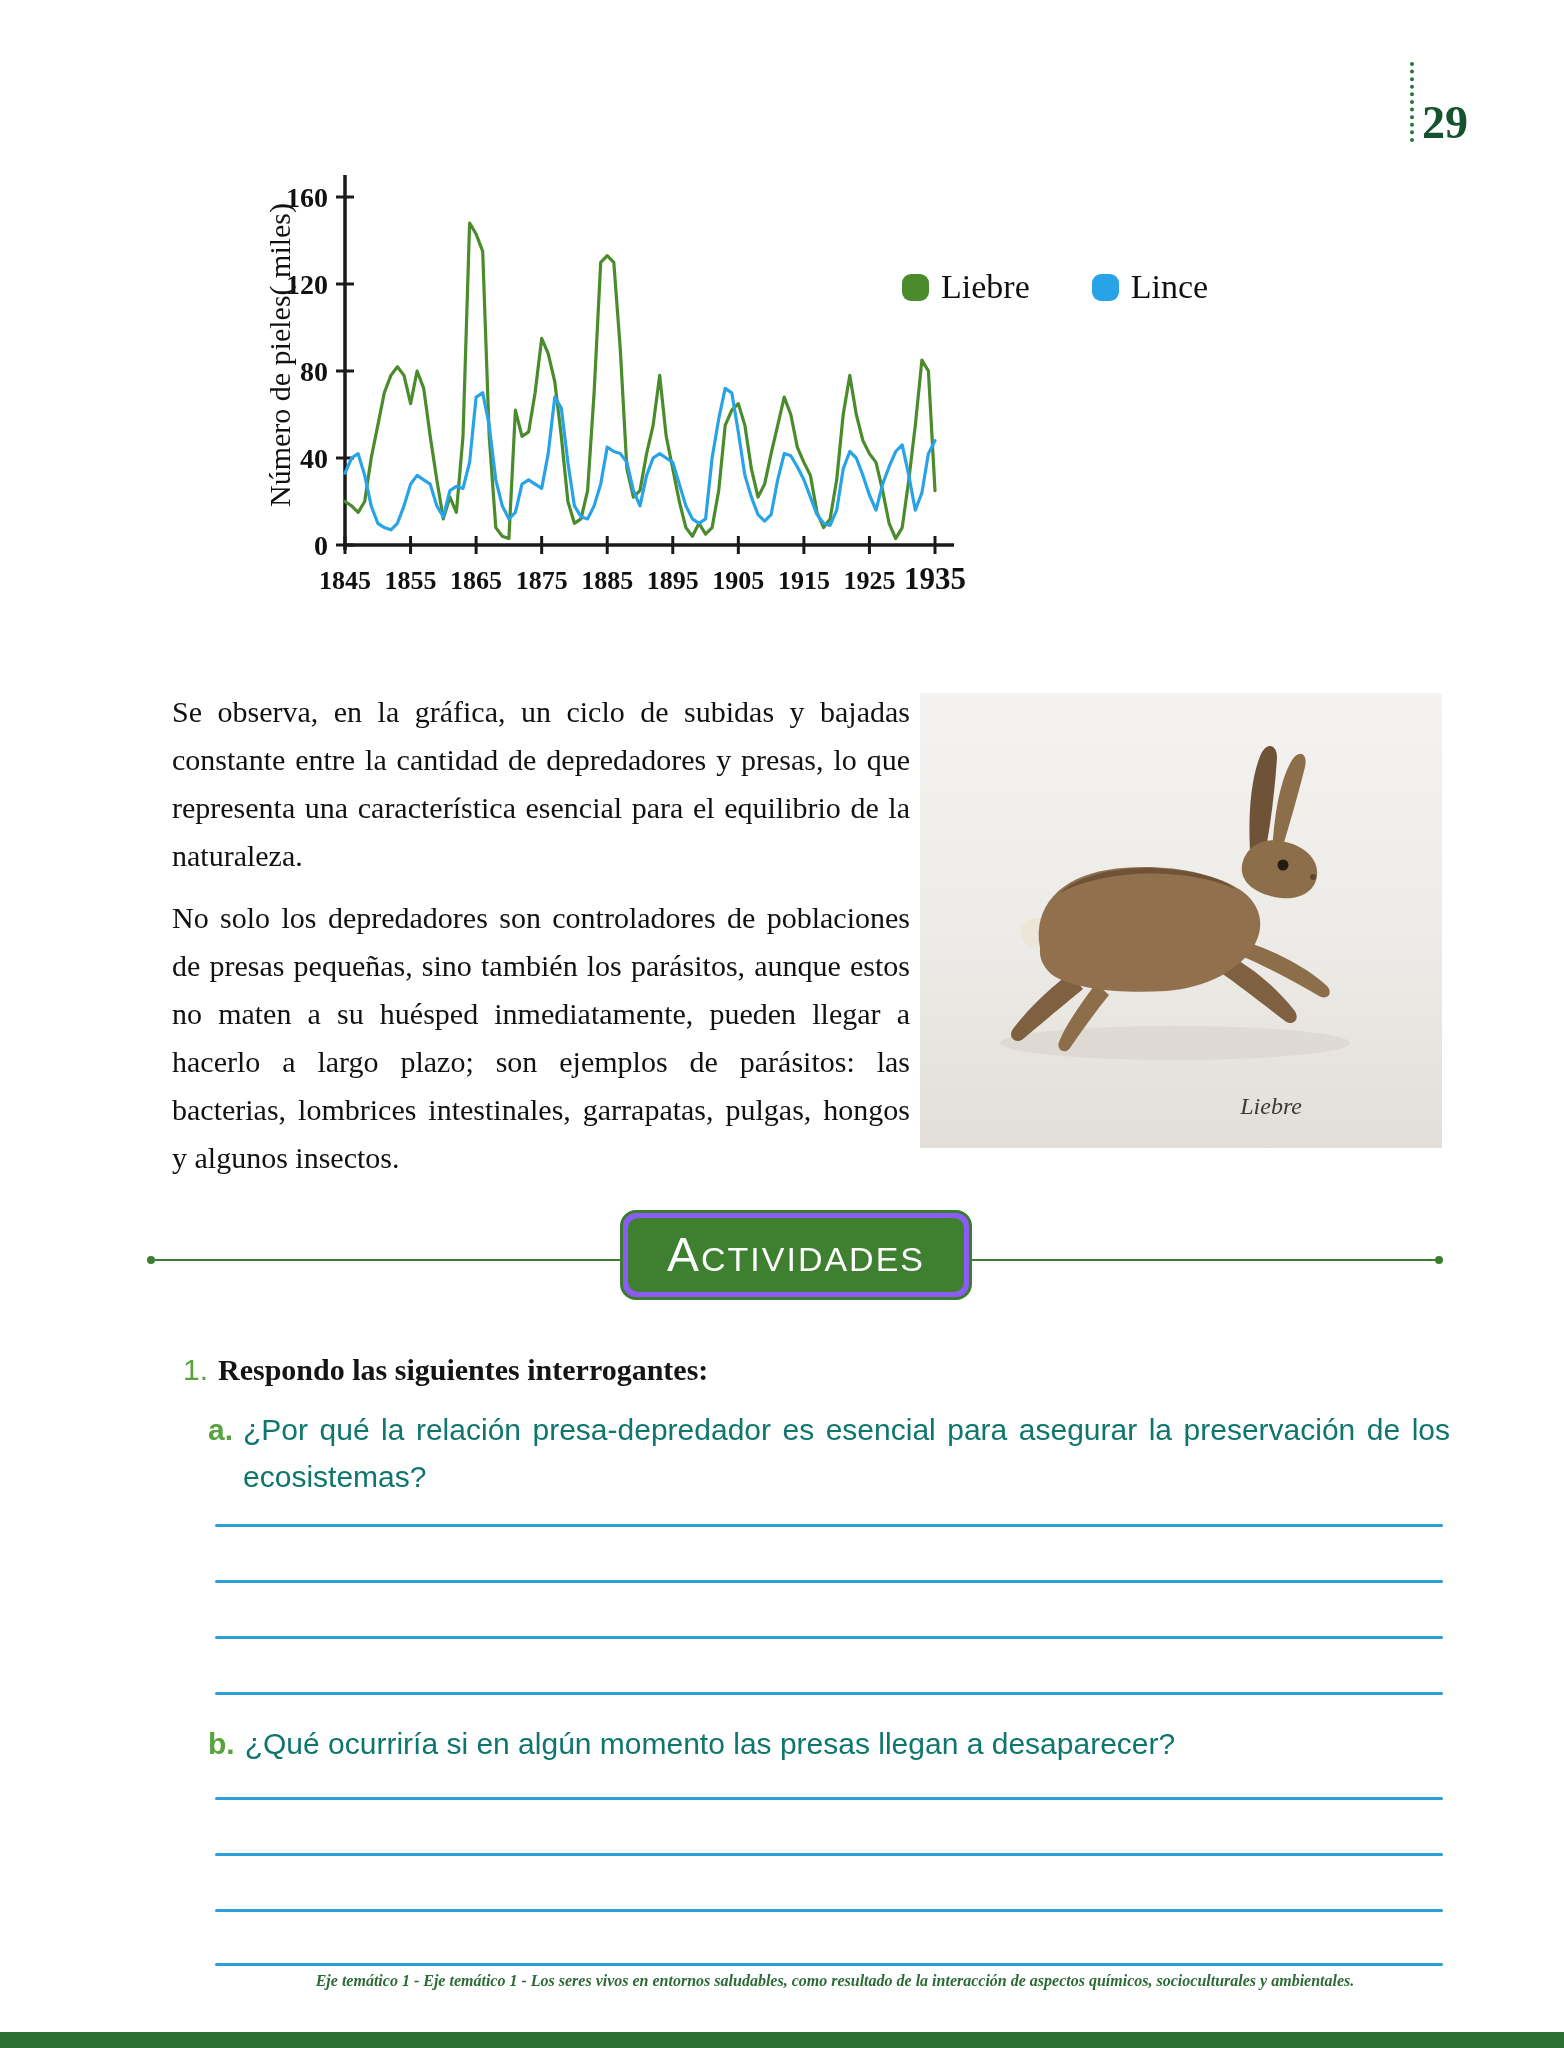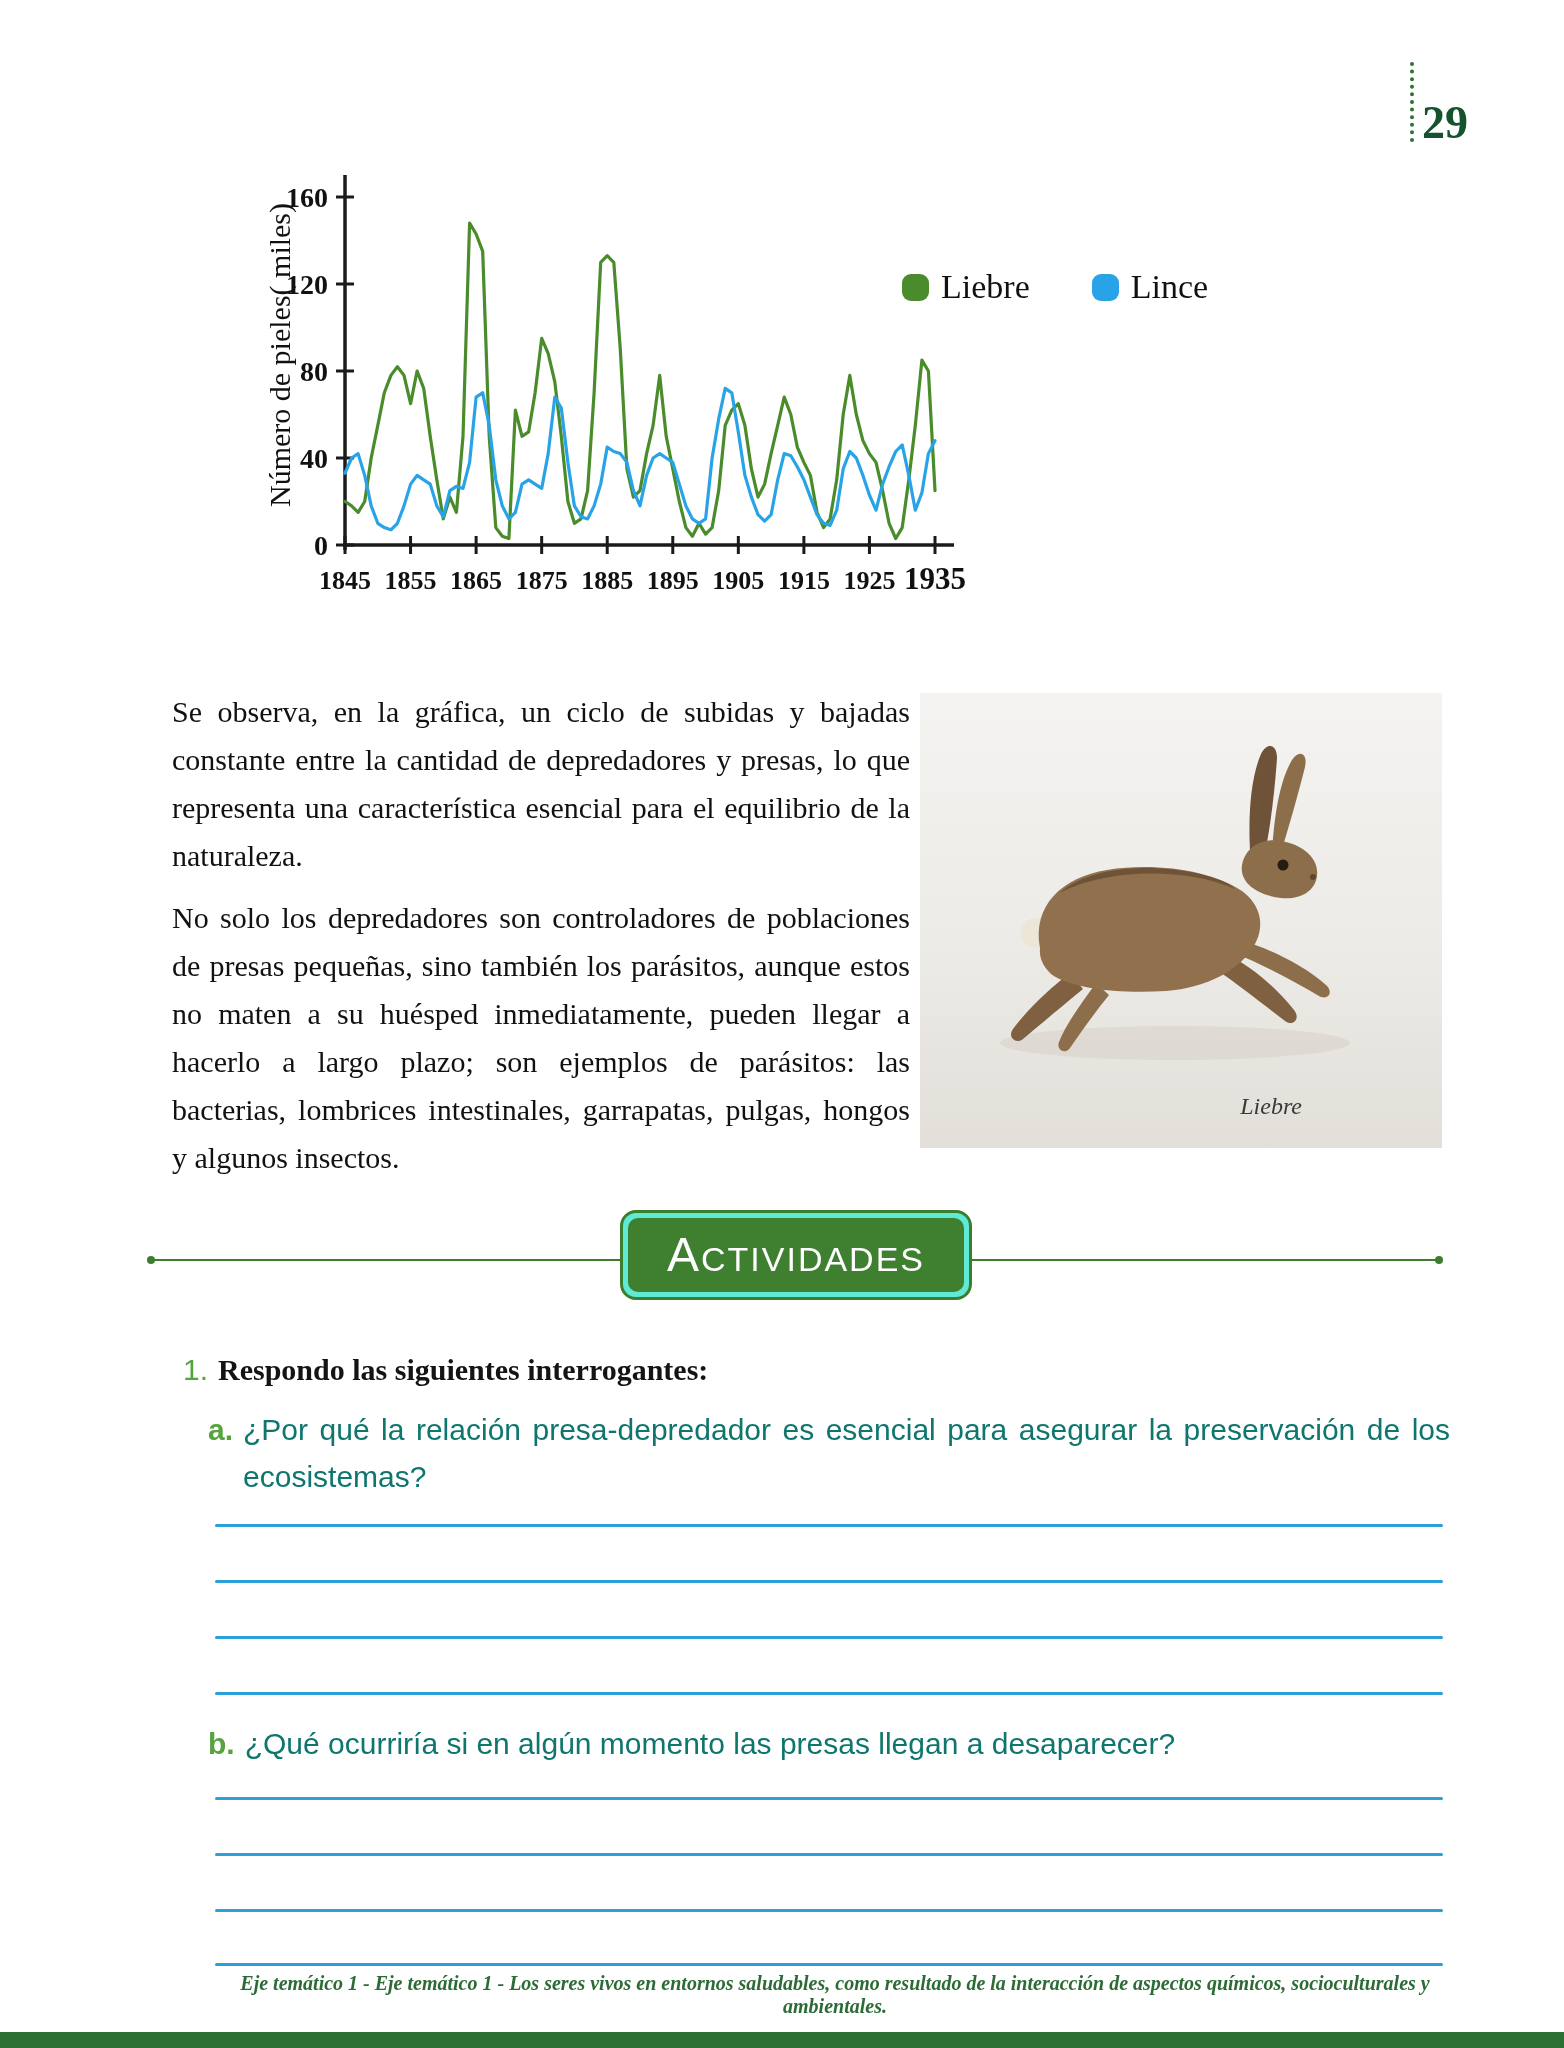--- a/index.html
+++ b/index.html
@@ -28,21 +28,21 @@
   
   .photo{position:absolute;left:920px;top:693px;width:522px;height:455px;
          background:linear-gradient(180deg,#f4f3f1 0%,#edebe7 55%,#e2dfd9 100%);}
   .photo-caption{position:absolute;right:140px;bottom:28px;font-style:italic;font-size:24px;color:#3a3a3a;}
 
   
   .banner-zone{position:absolute;left:0;top:1205px;width:1564px;height:112px;}
   .banner-line{position:absolute;left:152px;right:126px;top:54px;height:2px;background:#3d7d2e;}
   .banner-dot{position:absolute;top:51px;width:8px;height:8px;border-radius:50%;background:#3d7d2e;}
   .banner-dot.left{left:147px;} .banner-dot.right{right:121px;}
-  .banner-box{position:absolute;left:620px;top:5px;width:352px;height:90px;background:#5eead4;
+  .banner-box{position:absolute;left:620px;top:5px;width:352px;height:90px;background:#8b5cf6;
               border:3px solid #3d7d2e;border-radius:16px;padding:5px;box-sizing:border-box;}
   .banner-inner{width:100%;height:100%;background:#3e8030;border-radius:10px;
                 display:flex;align-items:center;justify-content:center;}
   .banner-text{font-family:"Liberation Sans",sans-serif;font-variant:small-caps;color:#ffffff;
                font-size:48px;letter-spacing:2px;line-height:1;}
 
   
   .sans{font-family:"Liberation Sans",sans-serif;}
   .q-row{position:absolute;display:flex;gap:10px;font-size:30px;line-height:47px;}
   .q-num{color:#57a33e;flex:0 0 auto;}
@@ -51,21 +51,21 @@
   .qa{left:208px;top:1406px;width:1242px;}
   .qb{left:208px;top:1720px;width:1242px;}
   .q-body{text-align:justify;color:#0f766e;}
   .q-num.bold{font-weight:bold;}
 
   
   .ans-line{position:absolute;left:215px;width:1228px;height:3px;background:#2b9fd8;border-radius:2px;}
 
   
   .footer{position:absolute;left:230px;right:124px;top:1972px;text-align:center;font-style:italic;
-          font-weight:bold;font-size:20px;color:#2c6b35;}
+          font-weight:bold;font-size:16px;color:#2c6b35;}
   .bottombar{position:absolute;left:0;bottom:0;width:100%;height:16px;background:#2c7034;}
 </style>
 </head>
 <body>
 
 <div class="page">
 
   <div class="pagenum-rule"></div>
   <div class="pagenum">29</div>
 

